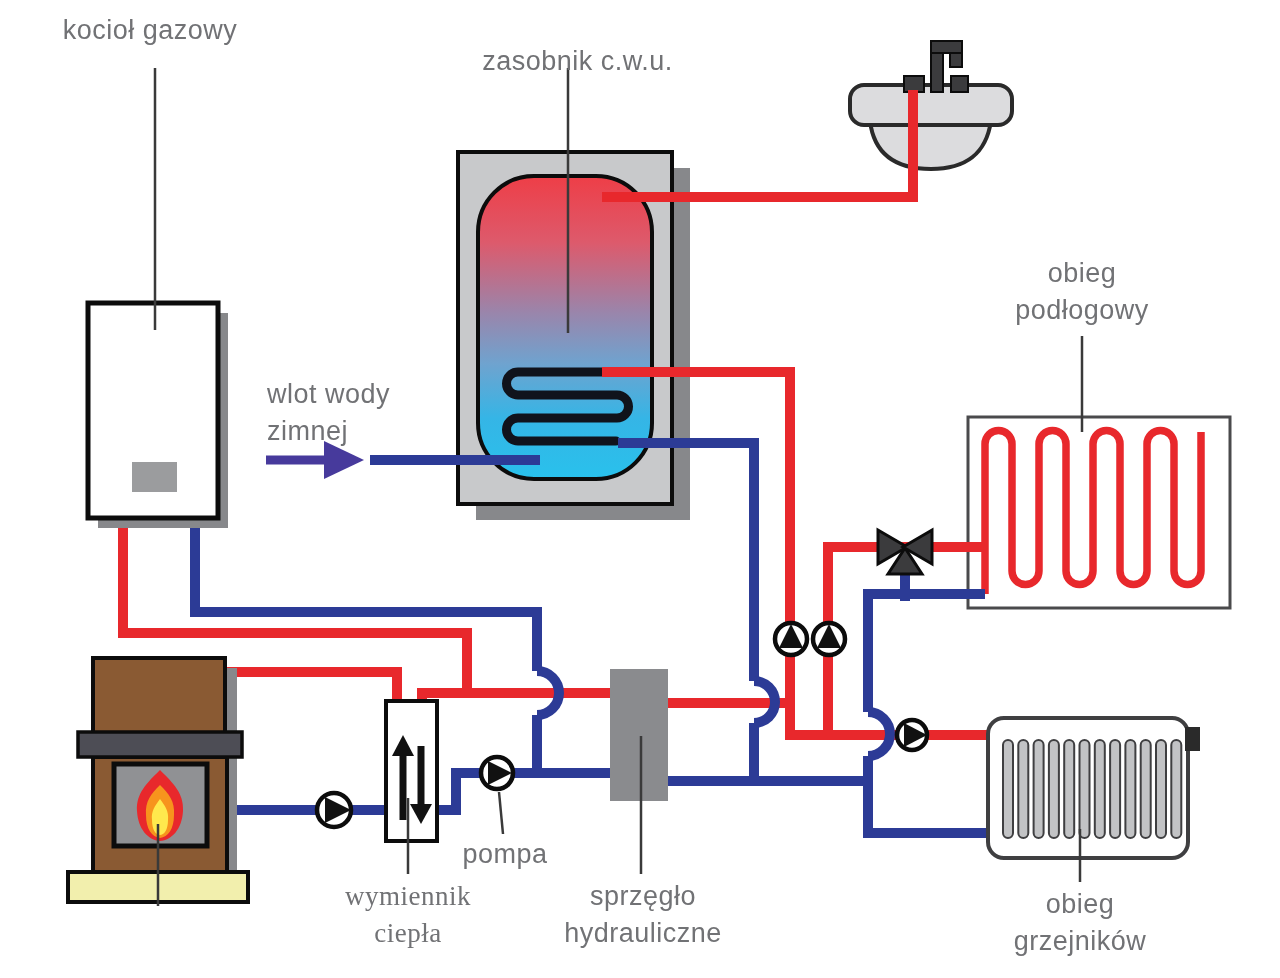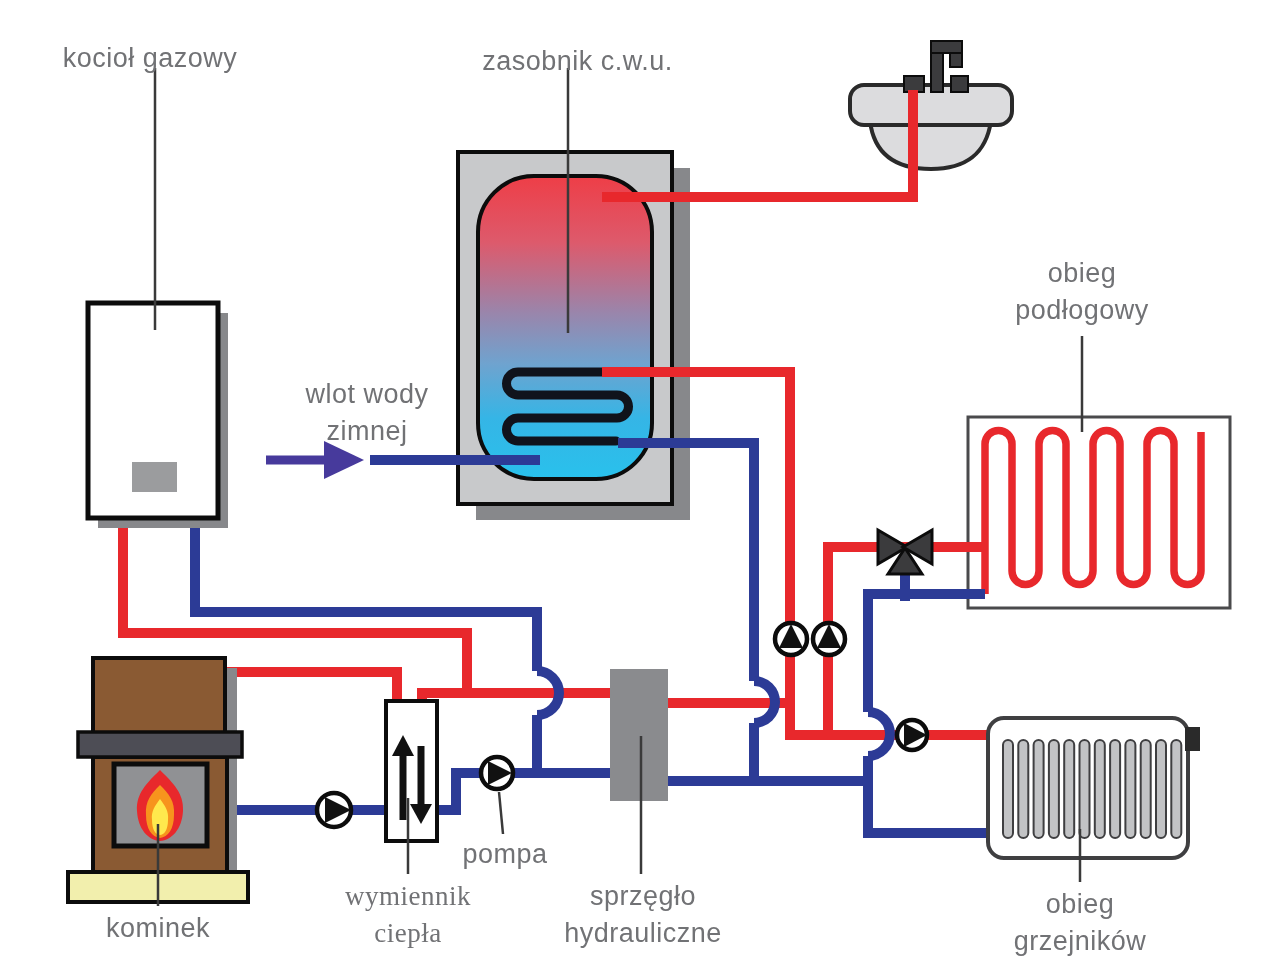--- a/index.html
+++ b/index.html
@@ -6,21 +6,21 @@
   #stage{position:relative;width:1280px;height:978px;background:#fff;overflow:hidden;
          font-family:"Liberation Sans",sans-serif;}
   #pipes{position:absolute;left:0;top:0;}
   .hot{stroke:var(--hot_pipe);stroke-width:10;fill:none;}
   .cold{stroke:var(--cold_pipe);stroke-width:10;fill:none;}
   .coilred{stroke:var(--hot_pipe);stroke-width:7.5;fill:none;}
   .tankcoil{stroke:#10131c;stroke-width:9;fill:none;stroke-linecap:round;}
   .leader{stroke:var(--leader_line);stroke-width:2.5;fill:none;}
   .lbl{position:absolute;font-size:27px;line-height:37px;color:var(--label_text);
        white-space:pre-line;text-align:center;letter-spacing:0.5px;}
-  .lbl.left{text-align:center;}
+  .lbl.left{text-align:left;}
   .pumpc{fill:#fff;stroke:#0c0c0c;stroke-width:4.5;}
   .pumpt{fill:#111;stroke:none;}
   .valvet{fill:var(--metal_dark);stroke:#0c0c0c;stroke-width:3;}
 </style>
 </head>
 <body>
 
 <div id="stage">
 
 <svg id="pipes" width="1280" height="978" viewBox="0 0 1280 978">
@@ -172,27 +172,26 @@
     <line class="leader" x1="568" y1="68" x2="568" y2="333"></line>
     <line class="leader" x1="1082" y1="336" x2="1082" y2="432"></line>
     <line class="leader" x1="158" y1="824" x2="158" y2="906"></line>
     <line class="leader" x1="408" y1="798" x2="408" y2="874"></line>
     <line class="leader" x1="499" y1="792" x2="503" y2="834"></line>
     <line class="leader" x1="641" y1="736" x2="641" y2="874"></line>
     <line class="leader" x1="1080" y1="829" x2="1080" y2="882"></line>
   </g>
 </svg>
 
-<div class="lbl" style="left:45px;top:40px;width:210px;">kocioł gazowy</div>
+<div class="lbl" style="left:45px;top:12px;width:210px;">kocioł gazowy</div>
 <div class="lbl" style="left:455px;top:28px;width:245px;margin-top:15px;">zasobnik c.w.u.</div>
 <div class="lbl left" style="left:267px;top:376px;width:200px;">wlot wody
 zimnej</div>
 <div class="lbl" style="left:960px;top:255px;width:244px;">obieg
 podłogowy</div>
-<div class="lbl" style="left:60px;top:910px;width:196px;">kominek</div>
 <div class="lbl" style="left:310px;top:878px;width:196px;font-family:Liberation Serif, serif;">wymiennik
 ciepła</div>
 <div class="lbl" style="left:430px;top:836px;width:150px;">pompa</div>
 <div class="lbl" style="left:540px;top:878px;width:206px;">sprzęgło
 hydrauliczne</div>
 <div class="lbl" style="left:958px;top:886px;width:244px;">obieg
 grzejników</div>
 
 </div>
 

